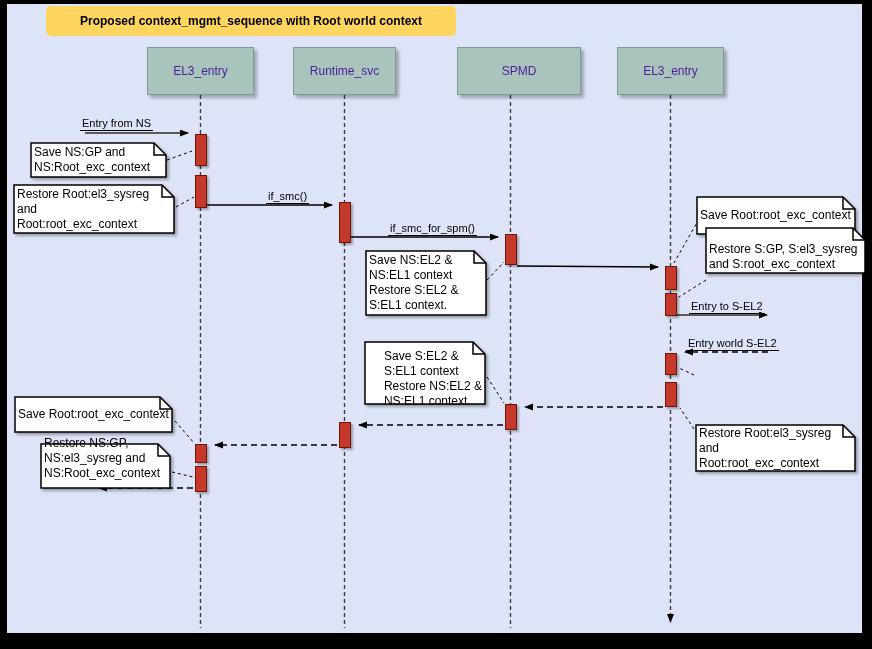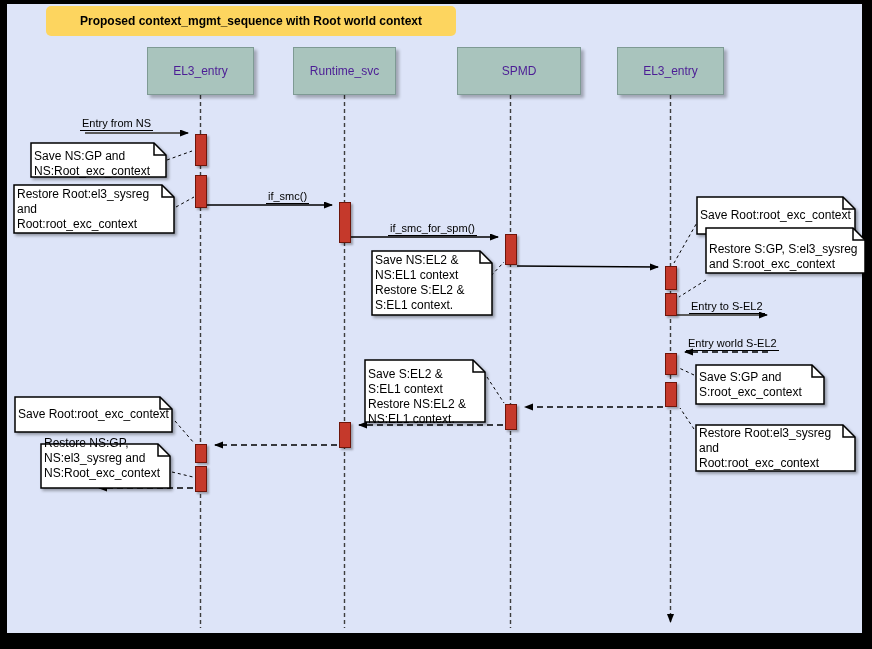--- a/index.html
+++ b/index.html
@@ -122,38 +122,38 @@
   <div class="act" style="left:665px; top:293px; height:23px;"></div>
   <div class="act" style="left:665px; top:353px; height:22px;"></div>
   <div class="act" style="left:665px; top:382px; height:25px;"></div>
 
   <div class="mlabel" style="left:80px;  top:117px;">Entry from NS</div>
   <div class="mlabel" style="left:266px; top:190px;">if_smc()</div>
   <div class="mlabel" style="left:388px; top:222px;">if_smc_for_spm()</div>
   <div class="mlabel" style="left:689px; top:300px;">Entry to S-EL2</div>
   <div class="mlabel" style="left:686px; top:337px;">Entry world S-EL2</div>
 
-  <div class="note" style="left:30px;  top:142px; width:137px; height:44px;">
+  <div class="note" style="left:30px;  top:142px; width:137px; height:36px;">
       <svg class="note-svg" width="137" height="36">
         <path d="M1,1 L124,1 L136,13 L136,35 L1,35 Z" fill="#ffffff" stroke="#000" stroke-width="1.5"></path>
         <path d="M124,1 L124,13 L136,13" fill="none" stroke="#000" stroke-width="1.5"></path>
       </svg>
     <div class="ntext">Save NS:GP and
 NS:Root_exc_context</div>
   </div>
   <div class="note" style="left:13px;  top:184px; width:162px; height:50px;">
       <svg class="note-svg" width="162" height="50">
         <path d="M1,1 L149,1 L161,13 L161,49 L1,49 Z" fill="#ffffff" stroke="#000" stroke-width="1.5"></path>
         <path d="M149,1 L149,13 L161,13" fill="none" stroke="#000" stroke-width="1.5"></path>
       </svg>
     <div class="ntext">Restore Root:el3_sysreg
 and
 Root:root_exc_context</div>
   </div>
-  <div class="note" style="left:365px; top:250px; width:122px; height:66px;margin-left:6px;">
+  <div class="note" style="left:365px; top:250px; width:122px; height:66px;">
       <svg class="note-svg" width="122" height="66">
         <path d="M1,1 L109,1 L121,13 L121,65 L1,65 Z" fill="#ffffff" stroke="#000" stroke-width="1.5"></path>
         <path d="M109,1 L109,13 L121,13" fill="none" stroke="#000" stroke-width="1.5"></path>
       </svg>
     <div class="ntext">Save NS:EL2 &amp;
 NS:EL1 context
 Restore S:EL2 &amp;
 S:EL1 context.</div>
   </div>
   <div class="note" style="left:696px; top:196px; width:160px; height:39px;">
@@ -164,38 +164,30 @@
     <div class="ntext">Save Root:root_exc_context</div>
   </div>
   <div class="note" style="left:705px; top:227px; width:161px; height:59px;">
       <svg class="note-svg" width="161" height="47">
         <path d="M1,1 L148,1 L160,13 L160,46 L1,46 Z" fill="#ffffff" stroke="#000" stroke-width="1.5"></path>
         <path d="M148,1 L148,13 L160,13" fill="none" stroke="#000" stroke-width="1.5"></path>
       </svg>
     <div class="ntext">Restore S:GP, S:el3_sysreg
 and S:root_exc_context</div>
   </div>
-  <div class="note" style="left:364px; top:359px; width:122px; height:76px;">
+  <div class="note" style="left:364px; top:341px; width:122px; height:76px;justify-content:flex-end;">
       <svg class="note-svg" width="122" height="64">
         <path d="M1,1 L109,1 L121,13 L121,63 L1,63 Z" fill="#ffffff" stroke="#000" stroke-width="1.5"></path>
         <path d="M109,1 L109,13 L121,13" fill="none" stroke="#000" stroke-width="1.5"></path>
       </svg>
     <div class="ntext">Save S:EL2 &amp;
 S:EL1 context
 Restore NS:EL2 &amp;
 NS:EL1 context.</div>
   </div>
-  <div class="note" style="left:695px; top:364px; width:130px; height:41px;">
-      <svg class="note-svg" width="130" height="41">
-        <path d="M1,1 L117,1 L129,13 L129,40 L1,40 Z" fill="#ffffff" stroke="#000" stroke-width="1.5"></path>
-        <path d="M117,1 L117,13 L129,13" fill="none" stroke="#000" stroke-width="1.5"></path>
-      </svg>
-    <div class="ntext">Save S:GP and
-S:root_exc_context</div>
-  </div>
   <div class="note" style="left:695px; top:424px; width:161px; height:48px;">
       <svg class="note-svg" width="161" height="48">
         <path d="M1,1 L148,1 L160,13 L160,47 L1,47 Z" fill="#ffffff" stroke="#000" stroke-width="1.5"></path>
         <path d="M148,1 L148,13 L160,13" fill="none" stroke="#000" stroke-width="1.5"></path>
       </svg>
     <div class="ntext">Restore Root:el3_sysreg
 and
 Root:root_exc_context</div>
   </div>
   <div class="note" style="left:14px;  top:396px; width:159px; height:37px;">

